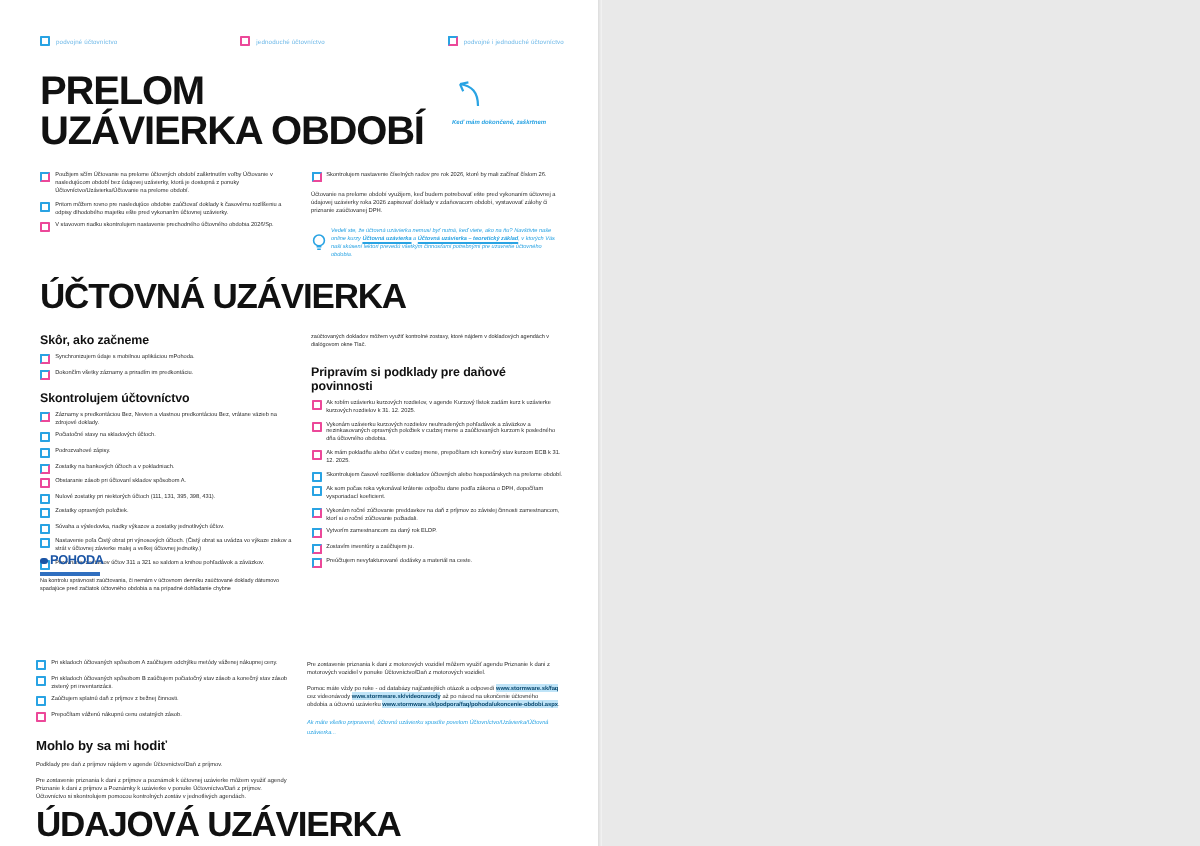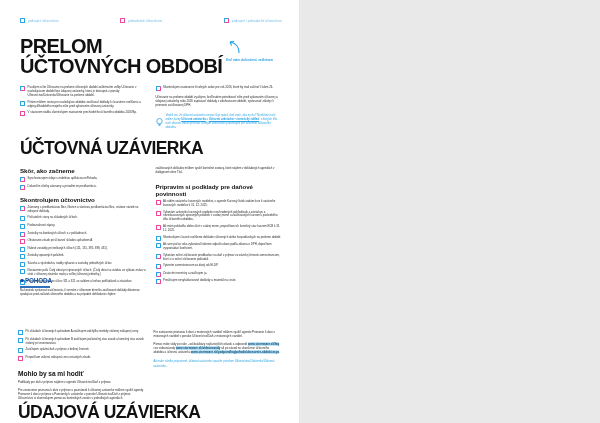--- a/index.html
+++ b/index.html
@@ -101,21 +101,21 @@
     <div class="arrownote">
       <svg width="16" height="14" viewBox="0 0 16 14">
         <path d="M13 13 C13 6, 10 3, 4 2" stroke="#29a3e3" stroke-width="1.1" fill="none"></path>
         <path d="M4 2 L8.2 1.2 M4 2 L5.6 5.6" stroke="#29a3e3" stroke-width="1.1" fill="none"></path>
       </svg>
       <div class="an-txt">Keď mám dokončené, zaškrtnem</div>
     </div>
 
     <h1>
       <span>PRELOM</span><br>
-      <span>ÚČTOVNÝCH OBDOBÍ</span>
+      <span>UZÁVIERKA OBDOBÍ</span>
     </h1>
 
     <div class="cols">
       <div class="col">
         <div class="list">
           <div class="item">
             <span class="cb both"></span>
             <span class="txt">Použijem sčím Účtovanie na prelome účtovných období zaškrtnutím voľby Účtovanie v nasledujúcom období bez údajovej uzávierky, ktorá je dostupná z ponuky Účtovníctvo/Uzávierka/Účtovanie na prelome období.</span>
           </div>
           <div class="item">

